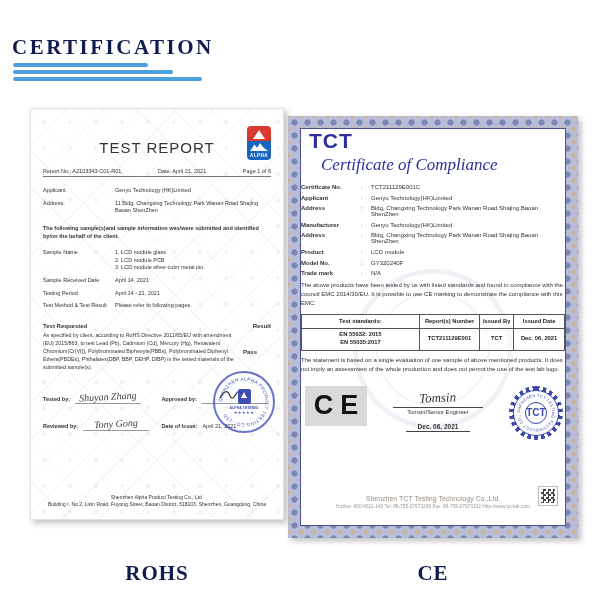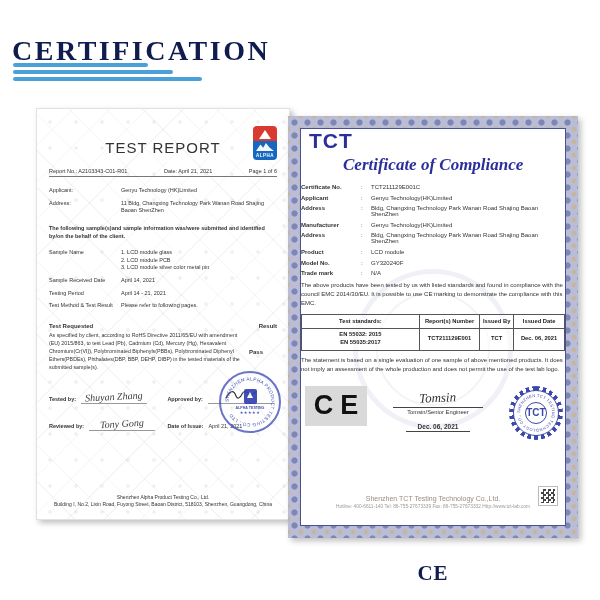--- a/index.html
+++ b/index.html
@@ -1,33 +1,33 @@
 <!DOCTYPE html>
 <html><head>
 <meta charset="utf-8">
 <style>
   * { margin:0; padding:0; box-sizing:border-box; }
   body { background:#fff; font-family:"Liberation Sans", sans-serif; }
   .canvas { position:relative; width:600px; height:600px; background:#fff; overflow:hidden; }
 
   
   .header-title { position:absolute; left:12px; top:35px; font-family:"Liberation Serif",serif;
-    font-weight:bold; font-size:28px; letter-spacing:2.5px; color:#101c4e; }
+    font-weight:bold; font-size:21px; letter-spacing:2.5px; color:#101c4e; }
   .bar { position:absolute; left:13px; height:3.5px; border-radius:2px; background:#4aa0da; }
   .bar1 { top:63px; width:135px; }
   .bar2 { top:70px; width:160px; }
   .bar3 { top:77px; width:189px; }
 
   .caption { position:absolute; top:561px; text-align:center; font-family:"Liberation Serif",serif;
     font-weight:bold; font-size:21px; color:#101c4e; letter-spacing:1px; }
   .caption-rohs { left:30px; width:254px; }
   .caption-ce { left:288px; width:290px; }
 
   
-  .cert-rohs { position:absolute; left:36px; top:108px; width:254px; height:412px; background:#fff;
+  .cert-rohs { position:absolute; left:30px; top:108px; width:254px; height:412px; background:#fff;
     border:1px solid #e2e2e2; box-shadow:3px 3px 6px rgba(0,0,0,0.25); }
   .rohs-wm { position:absolute; inset:0; pointer-events:none;
     background-image:
       repeating-linear-gradient(45deg, rgba(120,120,120,0.07) 0 1px, transparent 1px 26px),
       repeating-linear-gradient(-45deg, rgba(120,120,120,0.07) 0 1px, transparent 1px 26px),
       radial-gradient(rgba(120,120,120,0.10) 1.5px, transparent 2.2px);
     background-size:auto, auto, 26px 26px; }
   .rohs-inner { position:relative; height:100%; padding:12px 12px 8px; }
   .rohs-title { text-align:center; margin-top:18px; font-size:15px; letter-spacing:1px; color:#333; font-weight:500; }
 
@@ -81,22 +81,22 @@
       radial-gradient(circle, #7e86b2 2.6px, rgba(0,0,0,0) 3.6px),
       radial-gradient(circle, #c9b48e 1.6px, rgba(0,0,0,0) 2.6px);
     background-size:13px 13px, 13px 13px; background-position:0 0, 6.5px 6.5px;
     box-shadow:3px 3px 6px rgba(0,0,0,0.25); }
   .ce-inner { position:relative; width:100%; height:100%; background:#fff; border:1px solid #4a5098; }
   .ce-watermark { position:absolute; left:50%; top:140px; transform:translateX(-50%); width:160px; height:160px;
     border-radius:50%; border:5px solid rgba(150,158,200,0.15); pointer-events:none; }
   .ce-watermark::after { content:""; position:absolute; inset:18px; border-radius:50%; border:2px solid rgba(150,158,200,0.12); }
 
   .ce-brand { font-size:21px; font-weight:bold; color:#2b2f9c; letter-spacing:1px; margin-left:8px; }
-  .ce-title { font-family:"Liberation Serif",serif; font-style:italic; font-weight:bold; font-size:17px;
-    color:#2b2f9c; margin-left:42px; margin-top:2px; }
+  .ce-title { font-family:"Liberation Serif",serif; font-style:italic; font-weight:normal; font-size:17px;
+    color:#2b2f9c; margin-left:20px; margin-top:2px; }
 
   .ce-fields { margin-top:9px; position:relative; }
   .ce-frow { display:flex; font-size:6px; color:#333; margin-bottom:4.6px; }
   .ce-frow .fl { width:60px; flex:none; font-weight:bold; }
   .ce-frow .fc { width:10px; flex:none; }
   .ce-frow .fv { flex:1; }
 
   .ce-para { font-size:6px; color:#333; line-height:1.5; margin-top:5px; position:relative; }
 
   .ce-table { border:1px solid #555; margin-top:6px; font-size:5.8px; color:#222; text-align:center; position:relative; background:rgba(255,255,255,0.6); }
@@ -347,15 +347,16 @@
       </div>
 
       <div class="ce-footer">
         <div class="ce-footer-company">Shenzhen TCT Testing Technology Co.,Ltd.</div>
         <div class="ce-footer-contact">Hotline: 400-6611-140   Tel: 86-755-27673339   Fax: 86-755-27673332   Http://www.tct-lab.com</div>
       </div>
       <div class="qr"></div>
     </div>
   </div>
 
+  <div class="caption caption-rohs">ROHS</div>
   <div class="caption caption-ce">CE</div>
 
 </div>
 
 </body></html>

